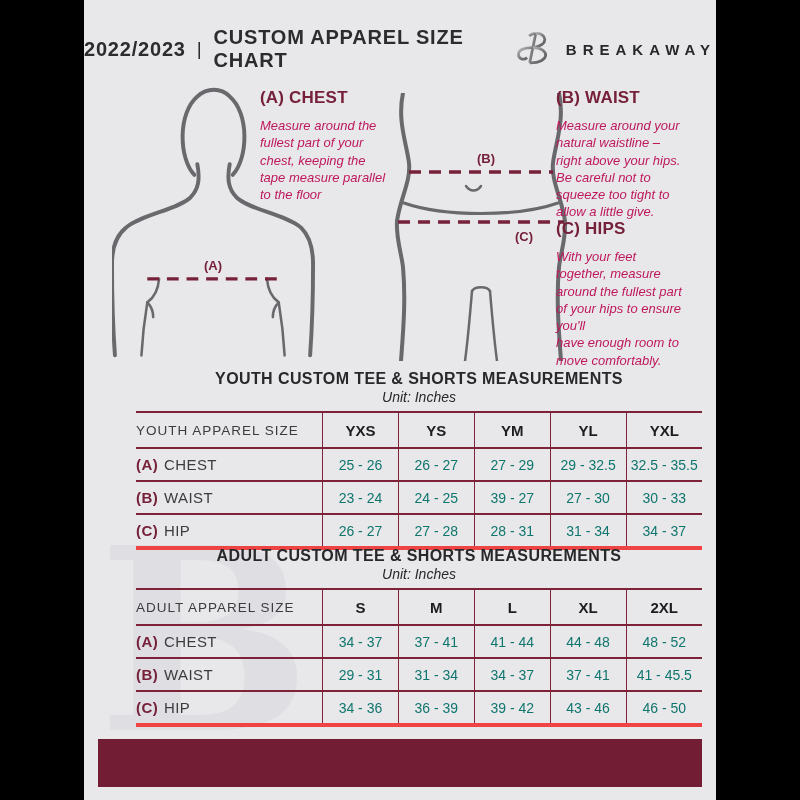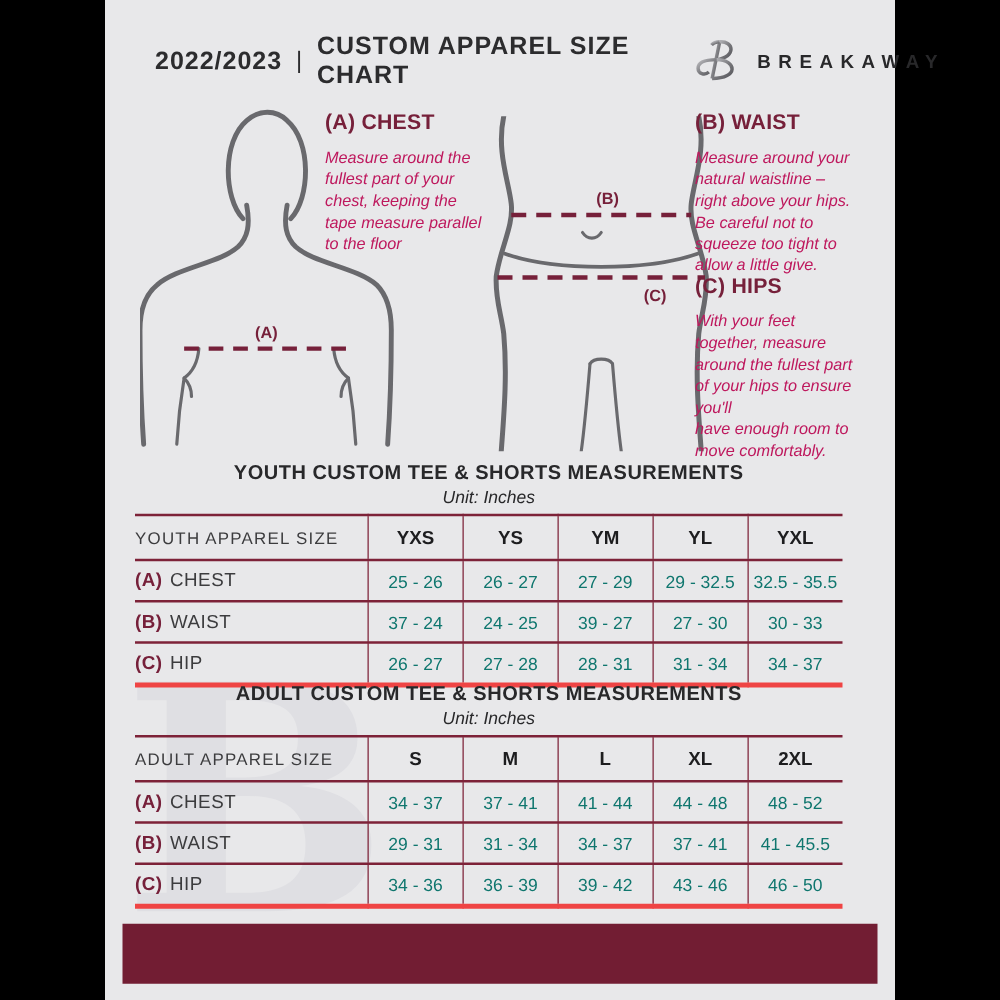--- a/index.html
+++ b/index.html
@@ -2,21 +2,21 @@
 <html><head>
 <meta charset="utf-8">
 <style>
   html,body{margin:0;padding:0;background:#000;}
   body{width:800px;height:800px;position:relative;overflow:hidden;
        font-family:"Liberation Sans",sans-serif;}
   .page{position:absolute;left:84px;top:0;width:632px;height:800px;background:#e8e8ea;}
 
   
   .header{position:absolute;top:26px;left:0;width:100%;display:flex;
-          align-items:center;justify-content:center;gap:13px;z-index:2;padding-left:40px;}
+          align-items:center;justify-content:center;gap:13px;z-index:2;}
   .header-text{display:flex;align-items:center;gap:11px;
                font-weight:700;font-size:20px;color:#2c2c2e;letter-spacing:0.8px;}
   .header-sep{font-weight:400;font-size:19px;color:#2c2c2e;}
   .brandrow{display:flex;align-items:center;gap:13px;margin-left:6px;}
   .brand{font-weight:700;font-size:15px;letter-spacing:6px;color:#28282a;}
 
   
   .instr{position:absolute;z-index:1;}
   .instr h3{margin:0 0 9px 0;font-size:17px;font-weight:800;color:#76203a;letter-spacing:0.2px;}
   .instr p{margin:0;font-style:italic;font-size:13px;line-height:1.33;color:#be185d;white-space:pre-line;}
@@ -26,21 +26,21 @@
 
   .fig{position:absolute;z-index:1;}
   .fig-left{left:28px;top:84px;}
   .fig-right{left:308px;top:93px;}
   .fig-label{position:absolute;font-size:13px;font-weight:700;color:#76203a;z-index:2;}
   .fl-a{left:120px;top:258px;}
   .fl-b{left:393px;top:151px;}
   .fl-c{left:431px;top:229px;}
 
   
-  .size-section{position:absolute;left:24px;width:566px;text-align:center;z-index:2;}
+  .size-section{position:absolute;left:52px;width:566px;text-align:center;z-index:2;}
   .sec-youth{top:370px;}
   .sec-adult{top:547px;}
   .tbl-title{font-size:16px;font-weight:700;color:#28282a;letter-spacing:0.4px;}
   .tbl-unit{font-size:14px;font-style:italic;color:#28282a;margin-top:1px;}
   table.size-table{width:100%;border-collapse:collapse;margin-top:6px;table-layout:fixed;
                    border-top:2px solid #7d2238;border-bottom:4px solid #ef4444;}
   table.size-table tr{border-bottom:2px solid #7d2238;}
   table.size-table th,table.size-table td{padding:0;vertical-align:middle;}
   table.size-table th{height:34px;}
   table.size-table td{height:31px;}
@@ -169,21 +169,21 @@
           <tr>
             <td class="row-label"><span class="key">(A)</span><span class="lbl">CHEST</span></td>
             <td class="val">25 - 26</td>
             <td class="val">26 - 27</td>
             <td class="val">27 - 29</td>
             <td class="val">29 - 32.5</td>
             <td class="val">32.5 - 35.5</td>
           </tr>
           <tr>
             <td class="row-label"><span class="key">(B)</span><span class="lbl">WAIST</span></td>
-            <td class="val">37 - 24</td>
+            <td class="val">23 - 24</td>
             <td class="val">24 - 25</td>
             <td class="val">39 - 27</td>
             <td class="val">27 - 30</td>
             <td class="val">30 - 33</td>
           </tr>
           <tr>
             <td class="row-label"><span class="key">(C)</span><span class="lbl">HIP</span></td>
             <td class="val">26 - 27</td>
             <td class="val">27 - 28</td>
             <td class="val">28 - 31</td>

